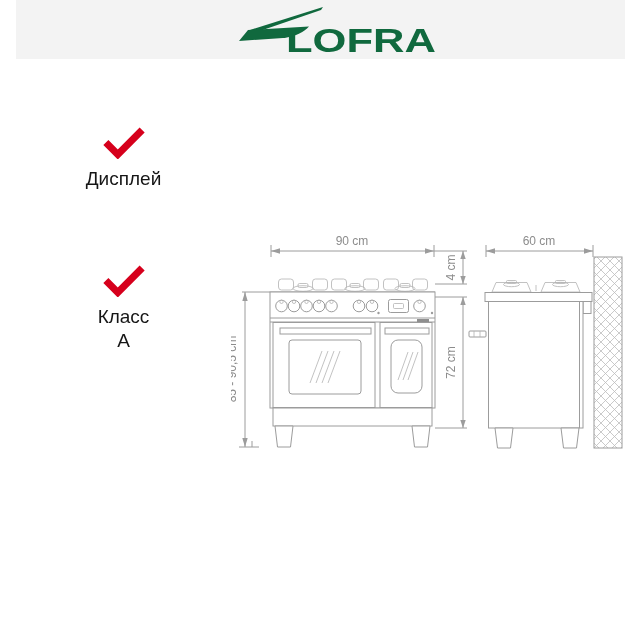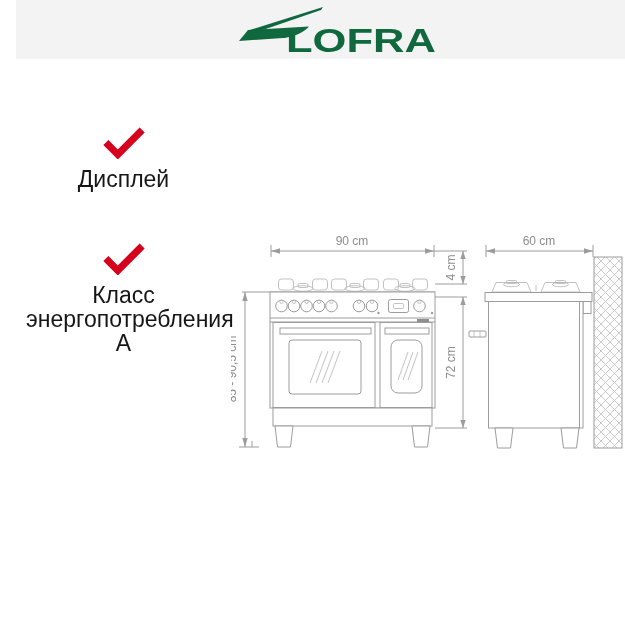--- a/index.html
+++ b/index.html
@@ -3,22 +3,22 @@
 <meta charset="utf-8">
 <style>
   html,body{margin:0;padding:0;}
   .canvas{position:relative;width:625px;height:451px;background:#ffffff;overflow:hidden;
           font-family:"Liberation Sans", sans-serif;margin-left:16px;}
   .header-band{position:absolute;left:0;top:0;width:625px;height:59px;background:#f3f3f3;}
   .logo{position:absolute;left:210px;top:0;}
   .logo text{font-family:"Liberation Sans", sans-serif;font-weight:bold;font-size:33px;fill:#10693e;}
   .feature{position:absolute;left:10px;width:195px;text-align:center;color:#161616;}
   .feature svg{display:block;margin:0 auto 8px auto;}
-  .feature .line{font-size:23px;line-height:24px;font-weight:400;}
-  .f1{top:126px}.f2{top:242px}.f3{top:410px}
+  .feature .line{font-size:19px;line-height:24px;font-weight:400;}
+  .f1{top:126px}.f2{top:264px}.f3{top:410px}
   .drawing{position:absolute;left:215px;top:225px;}
   .drawing .ln{stroke:#9c9c9c;stroke-width:1;fill:none;}
   .drawing .fw{stroke:#9c9c9c;stroke-width:1;fill:#ffffff;}
   .drawing .thin{stroke:#b2b2b2;stroke-width:0.8;fill:none;}
   .drawing .arr{fill:#9c9c9c;stroke:none;}
   .drawing .dot{fill:#9c9c9c;stroke:none;}
   .drawing text{font-family:"Liberation Sans", sans-serif;font-size:12px;fill:#8c8c8c;}
   .watermark{position:absolute;left:608px;top:625px;transform-origin:0 0;transform:rotate(-90deg);
              font-size:13px;letter-spacing:0.6px;color:#d6d6d6;white-space:pre;}
 </style>
@@ -44,21 +44,20 @@
     <div class="line">Дисплей</div>
     <div class="line"></div>
     <div class="line"></div>
   </div>
 
   <div class="feature f2">
     <svg width="42" height="33" viewBox="0 0 44 34">
       <path d="M3,17 L15.5,29.5 L41,4" fill="none" stroke="#d6001c" stroke-width="7.5"></path>
     </svg>
     <div class="line">Класс</div>
-    <div class="line">энергопотребления</div>
     <div class="line">А</div>
   </div>
 
 
   <svg class="drawing" width="405" height="250" viewBox="215 225 405 250">
     <defs>
       <pattern id="hatch" patternUnits="userSpaceOnUse" width="9" height="9">
         <path d="M0,9 L9,0 M0,0 L9,9" stroke="#bcbcbc" stroke-width="0.8" fill="none"></path>
       </pattern>
     </defs>

